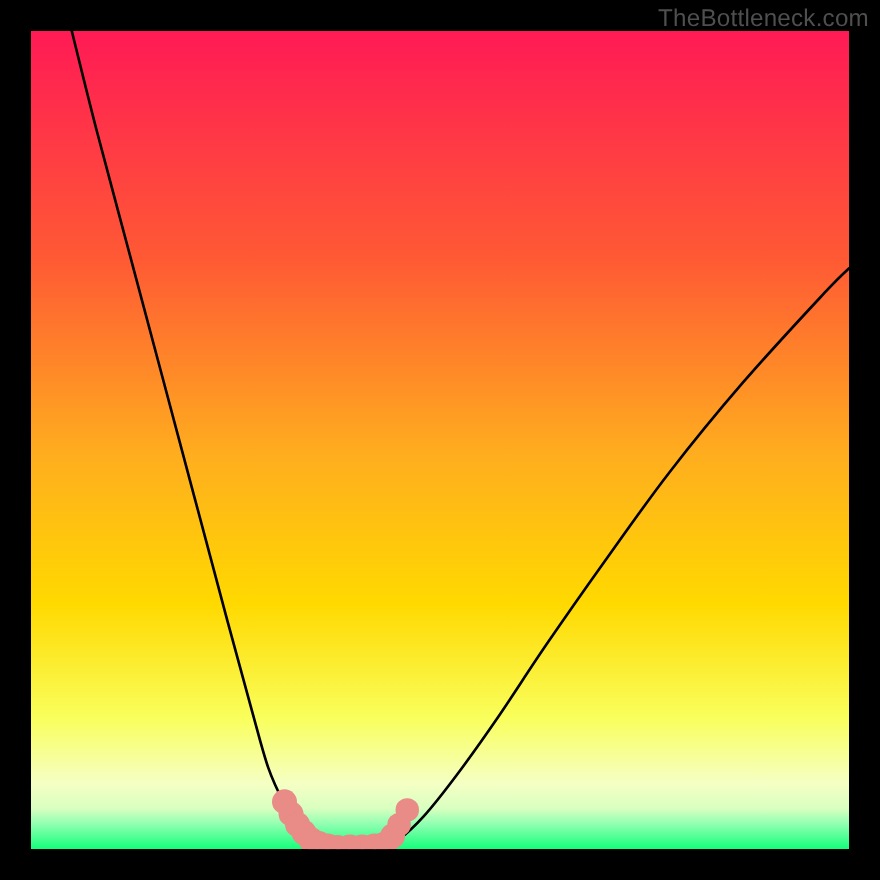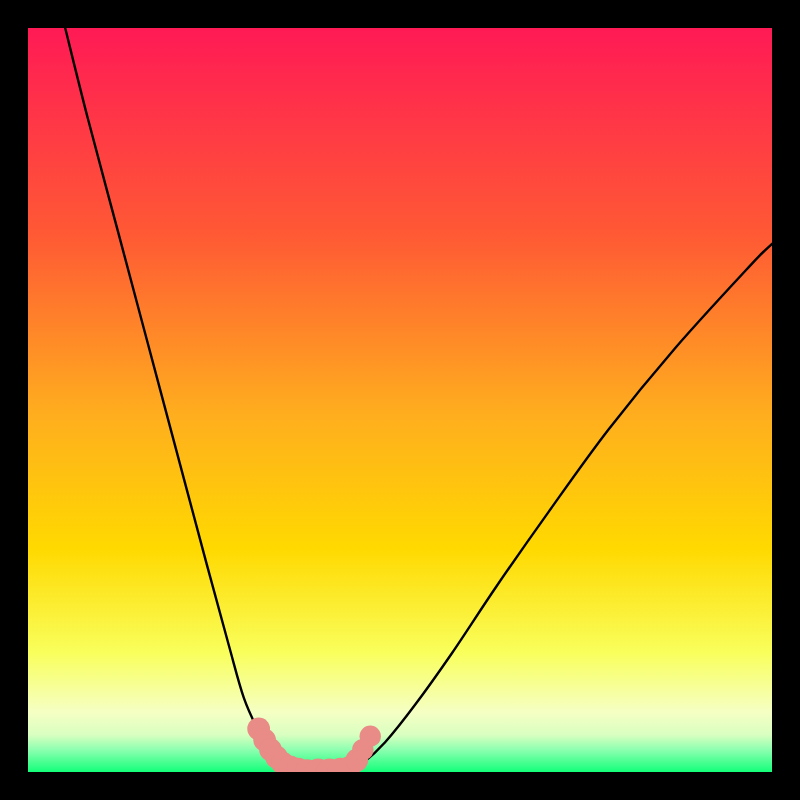--- a/index.html
+++ b/index.html
@@ -38,20 +38,21 @@
     overflow: hidden;
   }
   svg {
     display: block;
   }
 </style>
 </head>
 <body>
 
 <div class="frame">
+  <div class="watermark">TheBottleneck.com</div>
   <div class="plot-wrap">
     <svg id="chart-svg" width="744" height="744" viewBox="0 0 744 744">
       <defs>
         <linearGradient id="bg-grad" x1="0" y1="0" x2="0" y2="1">
           <stop id="g0" offset="0%" stop-color="#ff1a55"></stop>
           <stop id="g1" offset="28%" stop-color="#ff5a34"></stop>
           <stop id="g2" offset="52%" stop-color="#ffae1e"></stop>
           <stop id="g3" offset="70%" stop-color="#ffd900"></stop>
           <stop id="g4" offset="84%" stop-color="#f9ff5c"></stop>
           <stop id="g5" offset="92%" stop-color="#f5ffc4"></stop>

